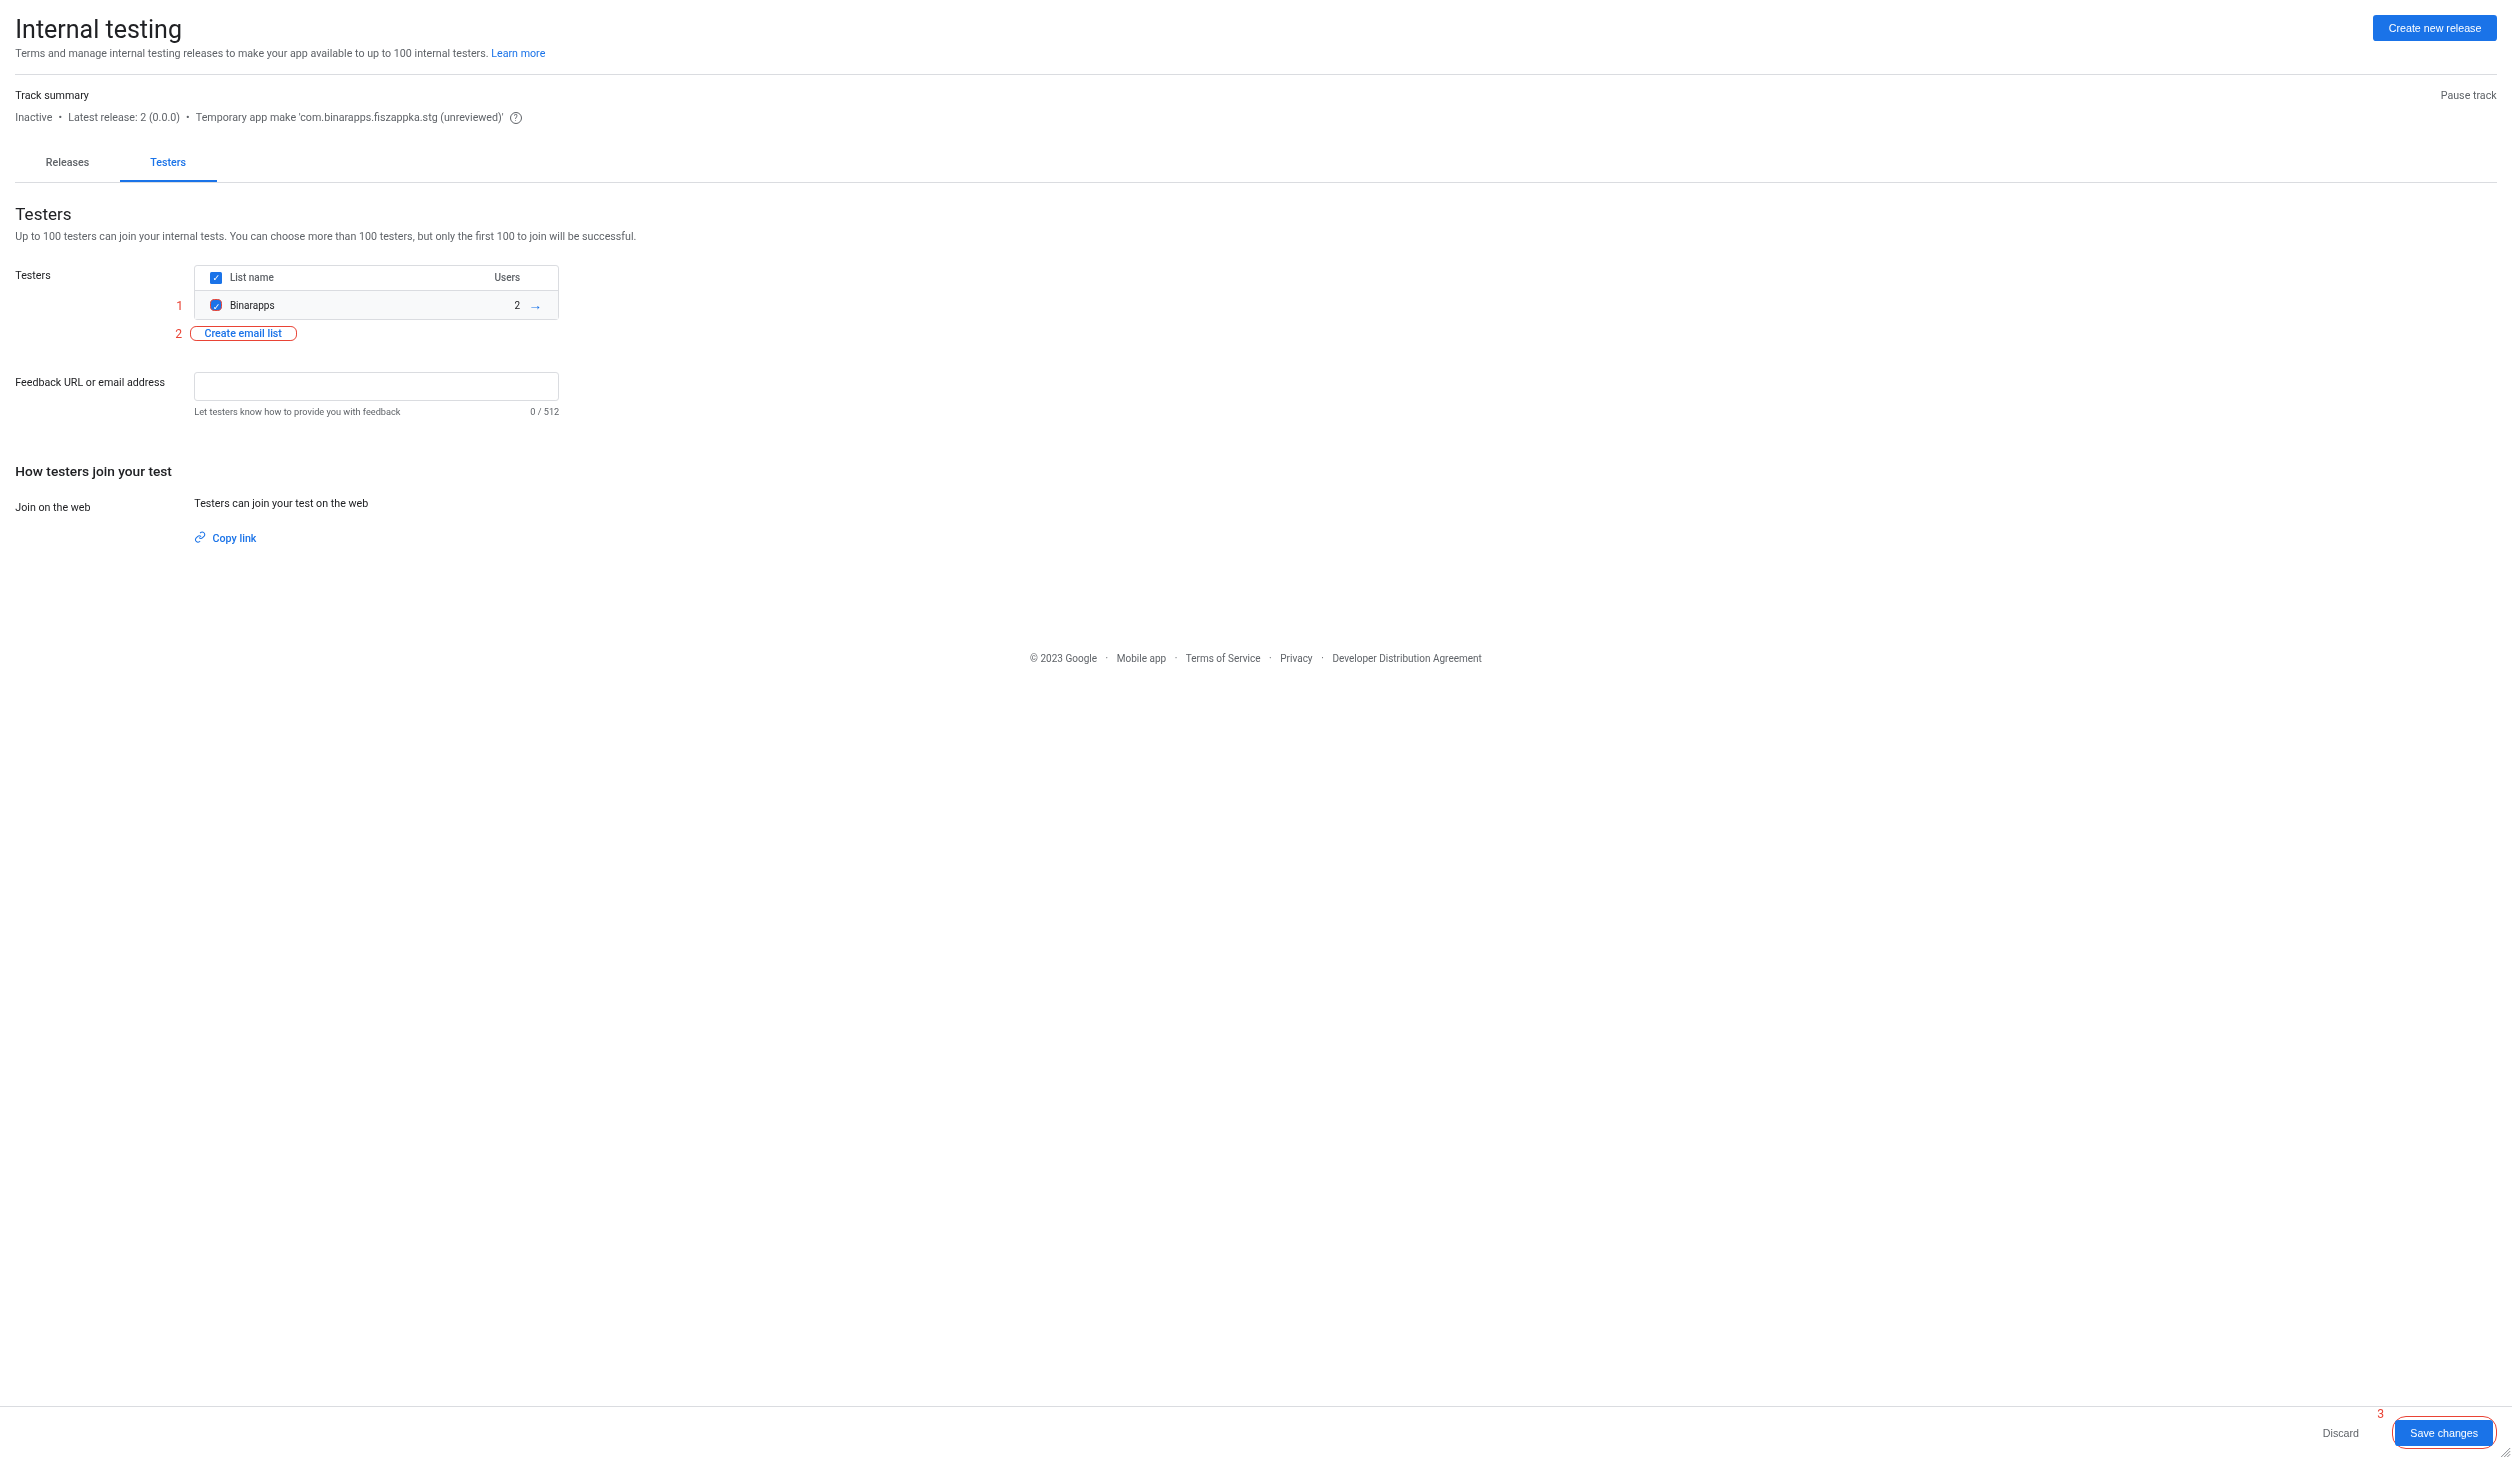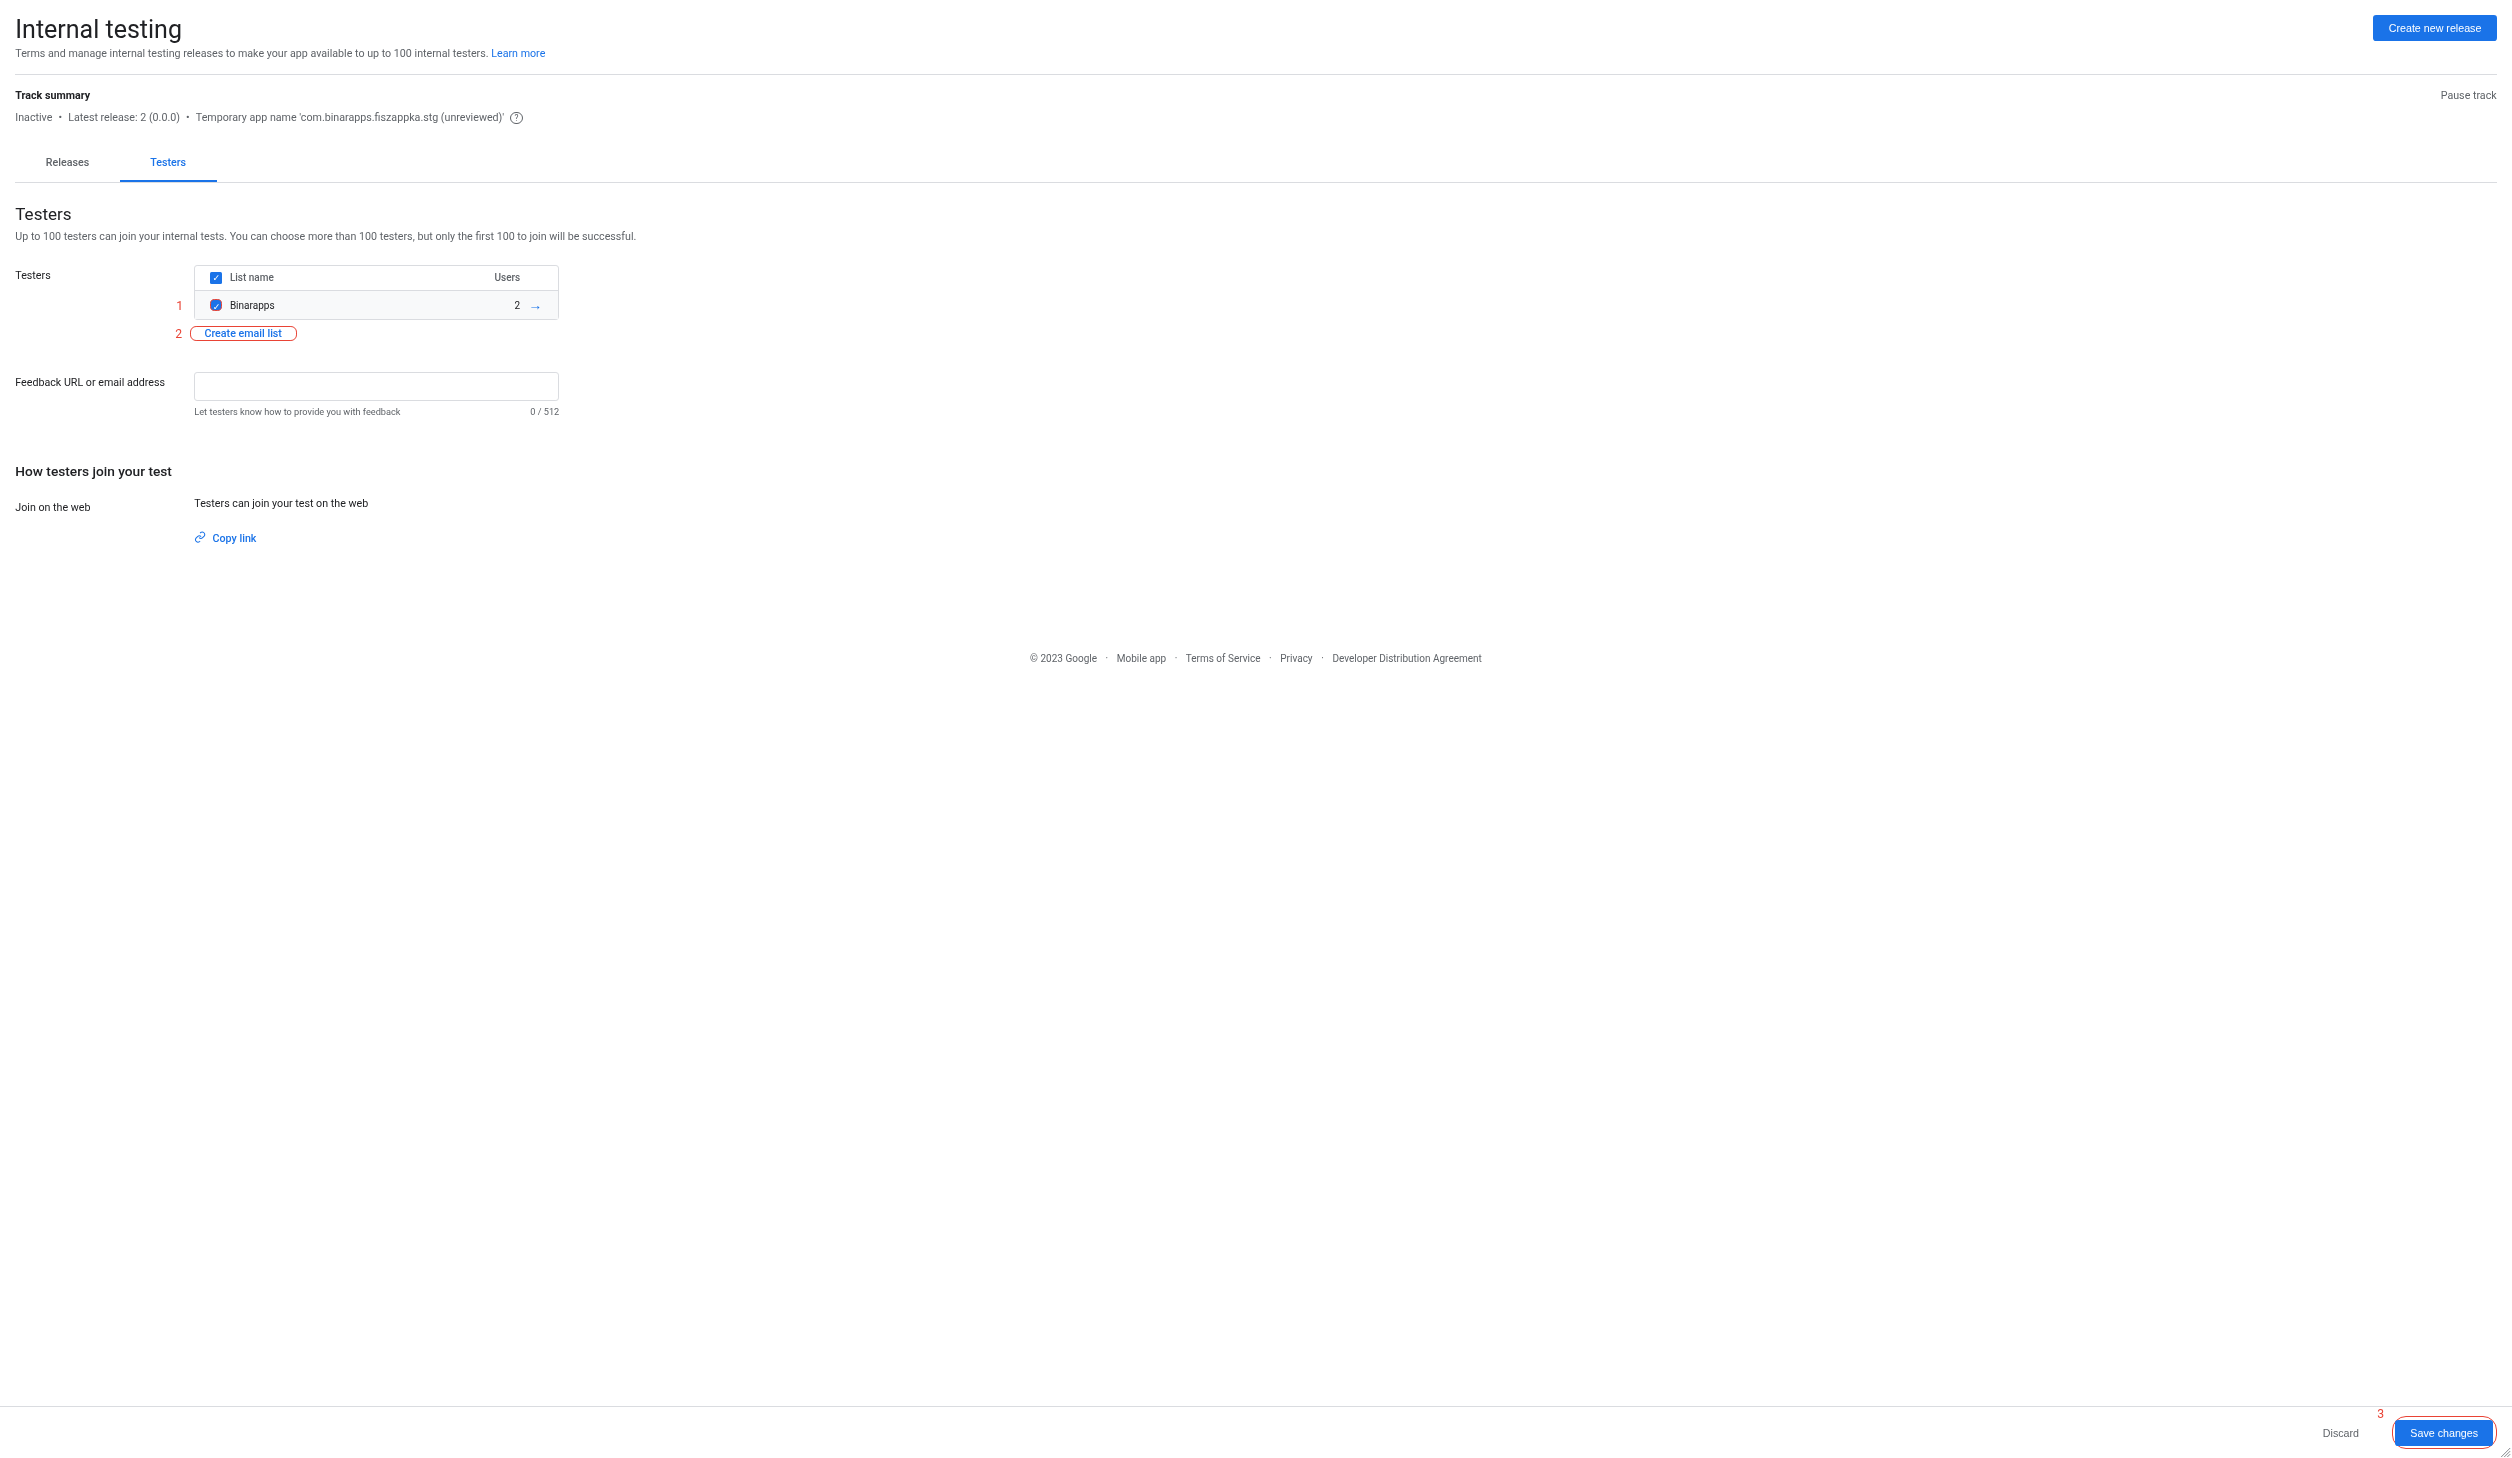--- a/index.html
+++ b/index.html
@@ -50,21 +50,21 @@
       border-top: 0.8px solid #dadce0;
       margin: 13.7px 0;
     }
     .track-row {
       display: flex;
       justify-content: space-between;
       align-items: center;
     }
     .section-label {
       font-size: 10.7px;
-      font-weight: 700;
+      font-weight: 400;
       text-align: center;
     }
     .track-info {
       font-size: 10.7px;
       color: #5f6368;
       margin-top: 9.2px;
       display: flex;
       align-items: flex-end;
       gap: 6.1px;
     }
@@ -258,21 +258,21 @@
 
 <div class="track-row">
   <div class="section-label">Track summary</div>
   <div class="" style="color:#5f6368;cursor:pointer;">Pause track</div>
 </div>
 <div class="track-info">
   <span>Inactive</span>
   <span class="dot">•</span>
   <span>Latest release: 2 (0.0.0)</span>
   <span class="dot">•</span>
-  <span>Temporary app name 'com.binarapps.fiszappka.stg (unreviewed)'</span>
+  <span>Temporary app make 'com.binarapps.fiszappka.stg (unreviewed)'</span>
   <span class="help-icon">?</span>
 </div>
 
 <div class="tabs">
   <div class="tab">Releases</div>
   <div class="tab active">Testers</div>
 </div>
 
 <h2 class="section-heading">Testers</h2>
 <div class="section-desc">Up to 100 testers can join your internal tests. You can choose more than 100 testers, but only the first 100 to join will be successful.</div>

